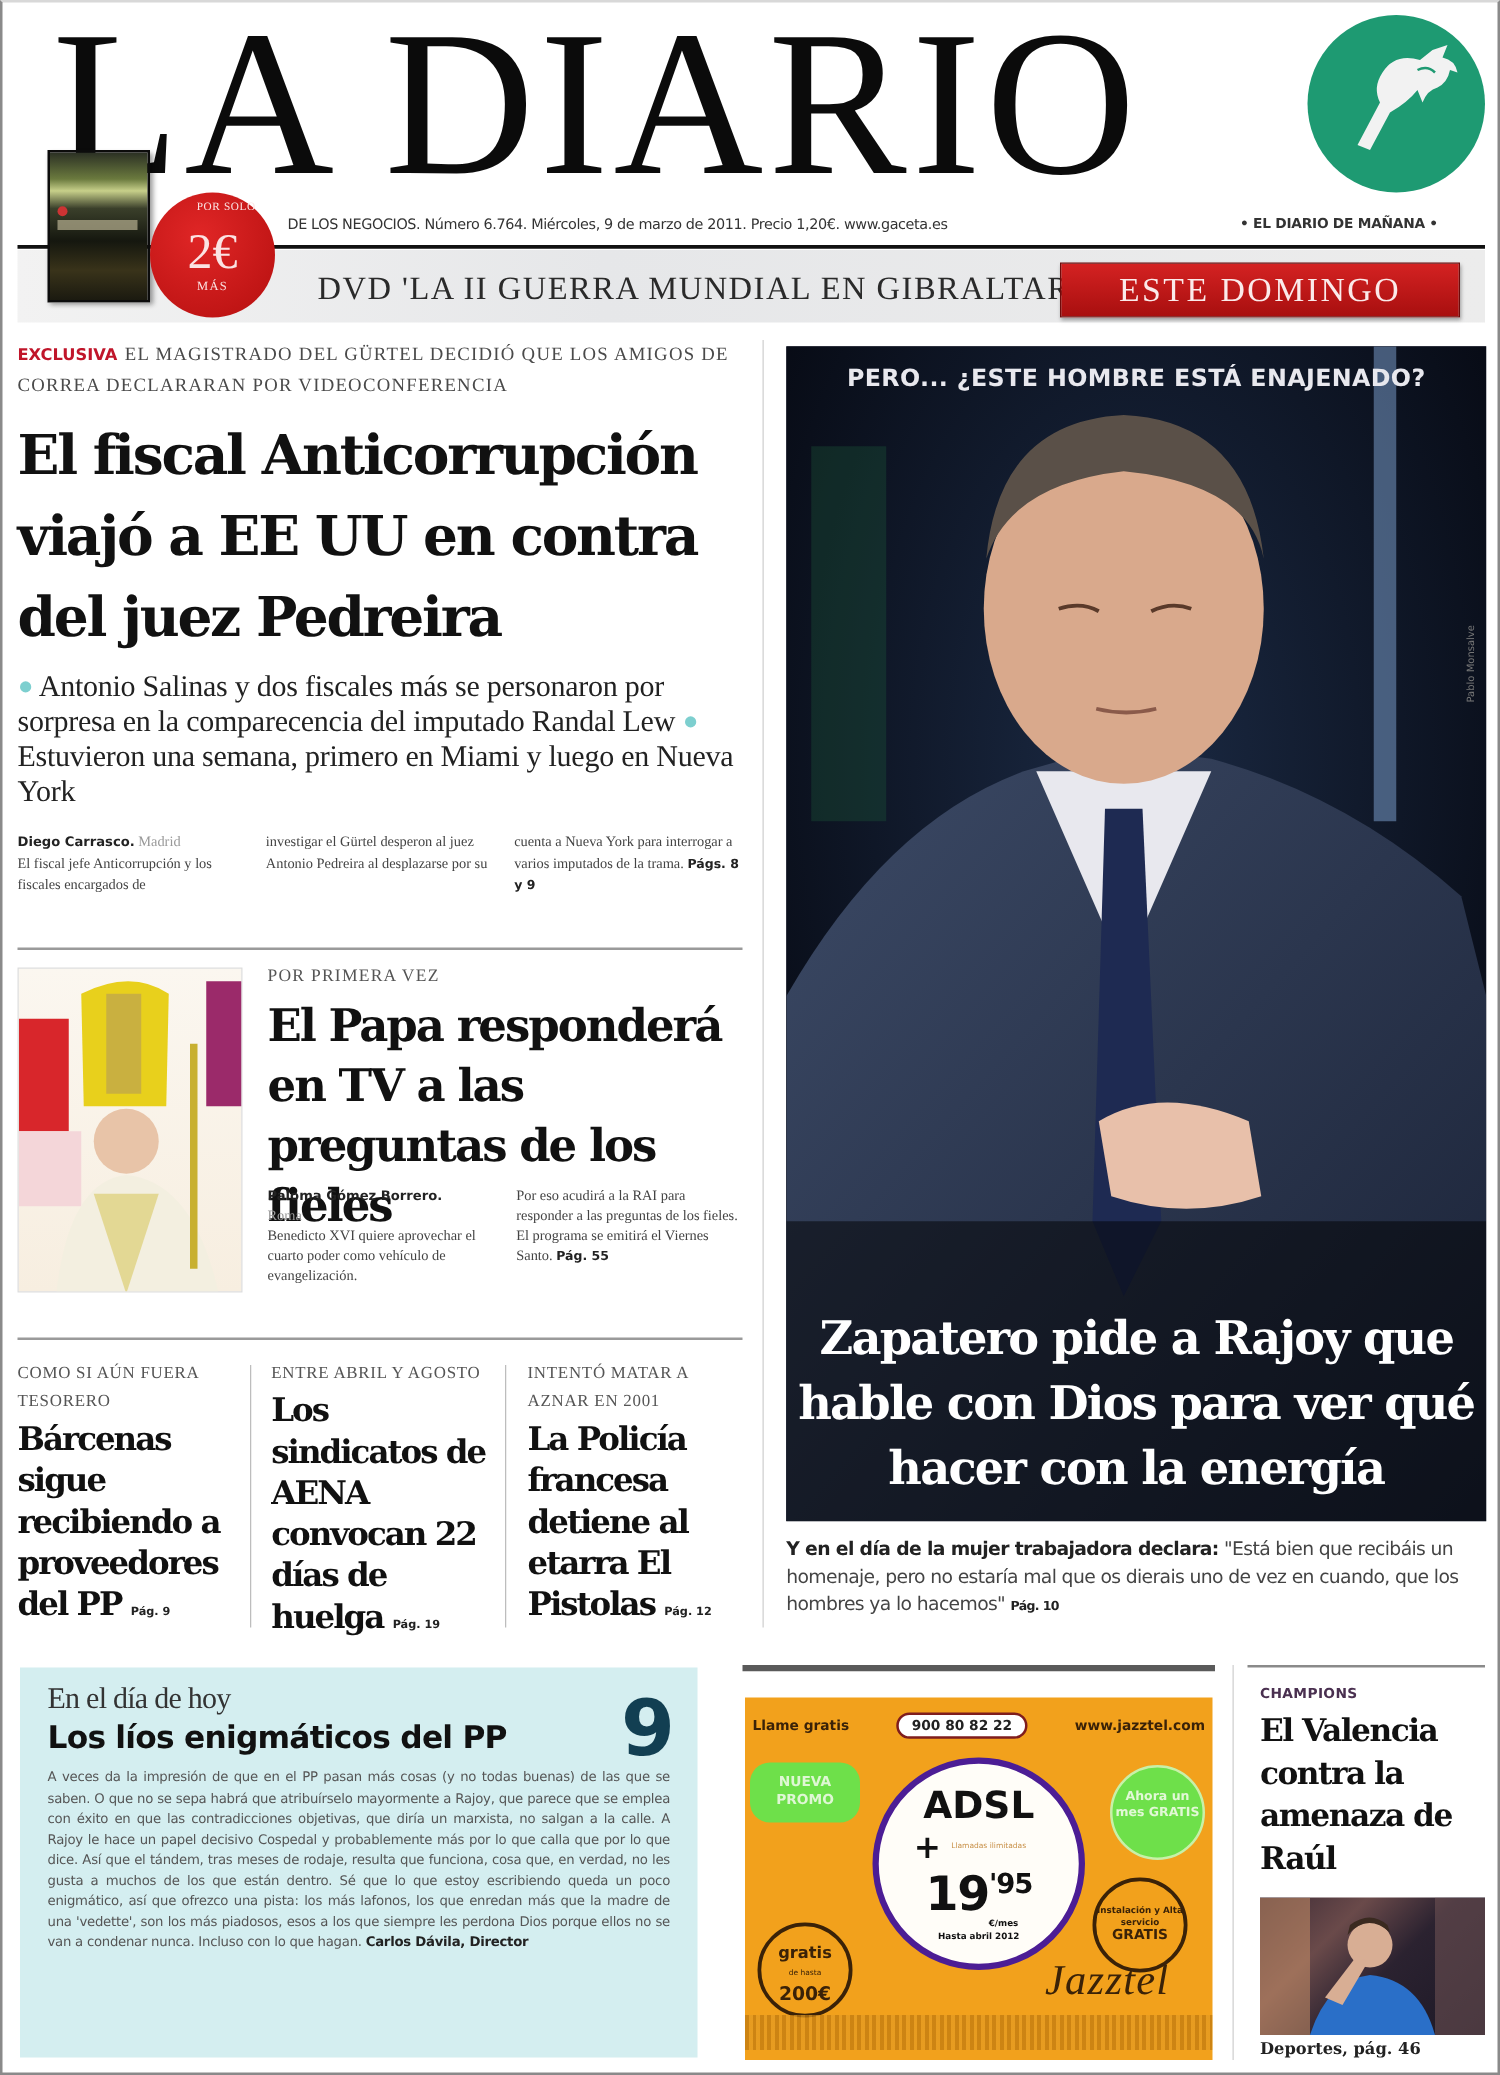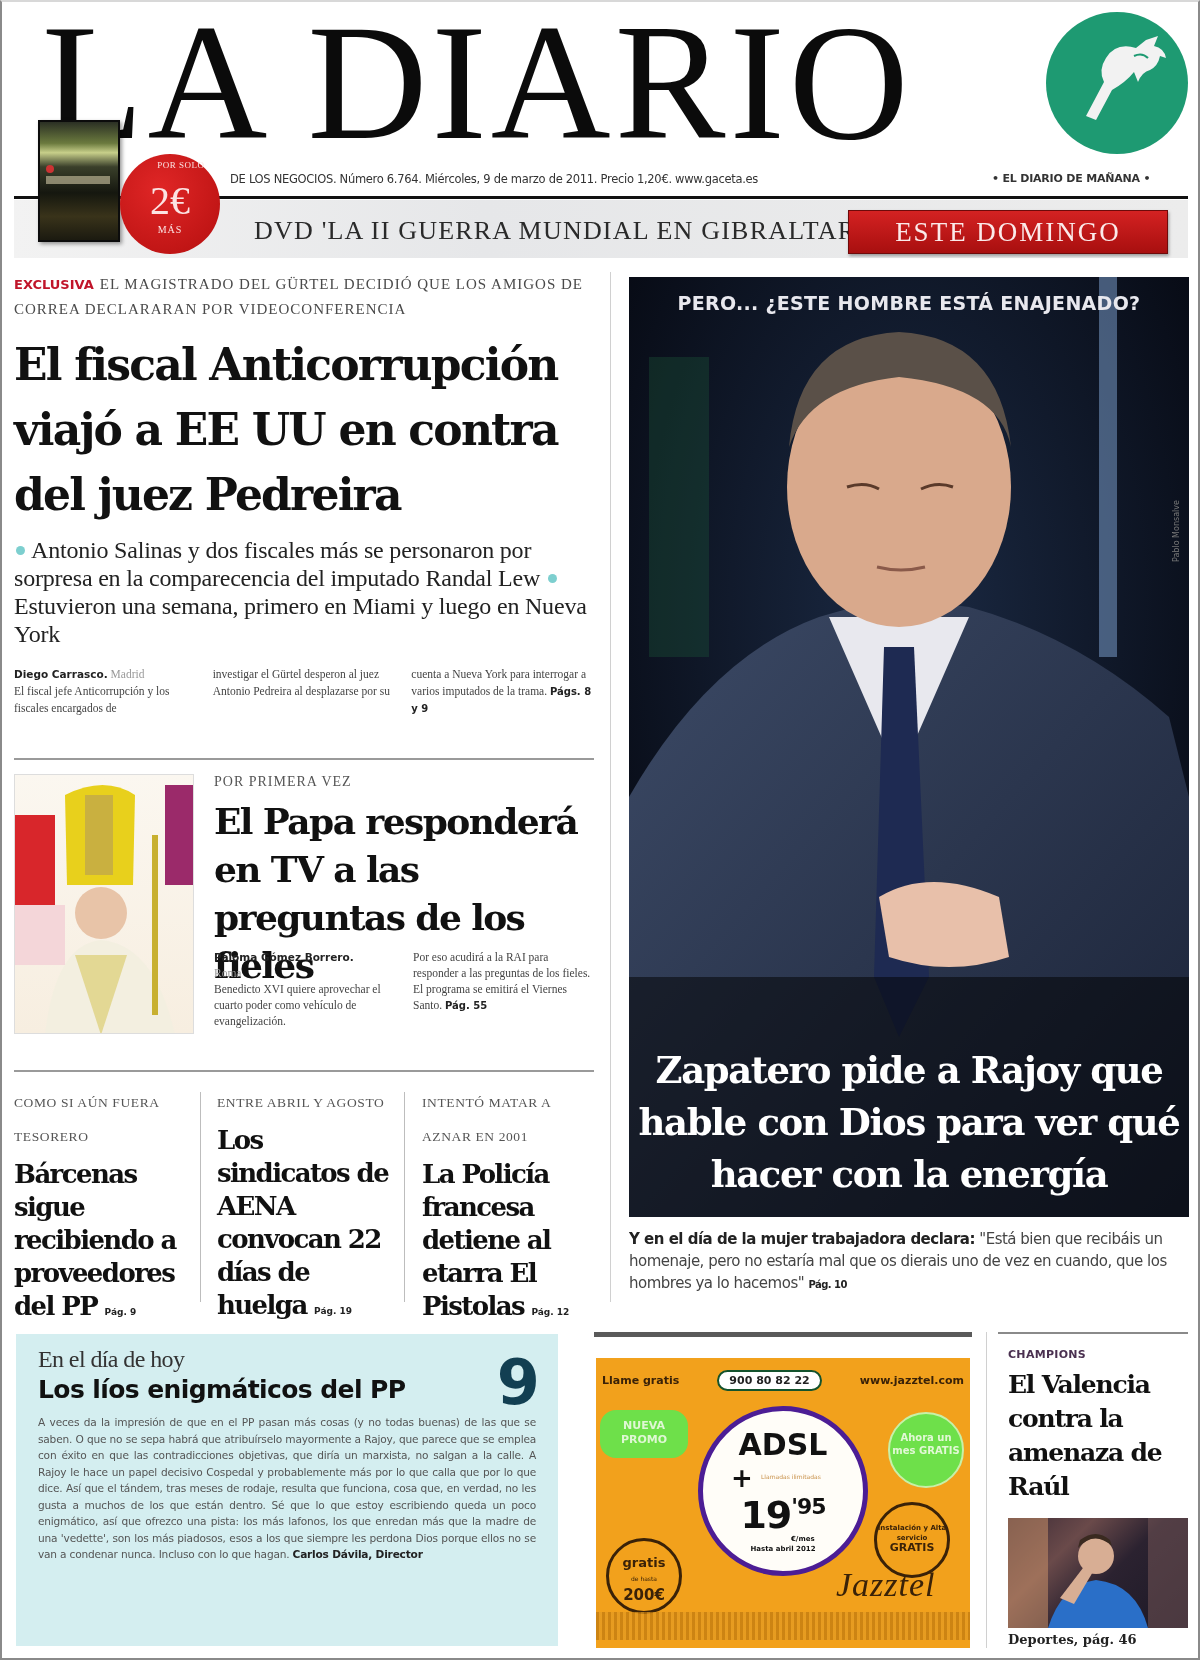--- a/index.html
+++ b/index.html
@@ -42,21 +42,21 @@
   .pageref { font-family: "DejaVu Sans", sans-serif; font-weight: bold; color: #222; font-size: 10px; }
 
   
   .papa-photo { left: 12px; top: 772px; width: 180px; height: 260px; overflow: hidden; border: 1px solid #ddd; background: linear-gradient(180deg,#fbf7f0 0%,#f7eee0 100%); }
   .papa-kicker { left: 212px; top: 772px; font-family: "Liberation Serif", serif; font-size: 14px; letter-spacing: 1px; color: #555; text-transform: uppercase; }
   .papa-headline { left: 212px; top: 795px; width: 390px; font-family: "DejaVu Serif", serif; font-weight: bold; font-size: 36px; line-height: 48px; letter-spacing: -1.6px; color: #111; }
   .papa-body { left: 212px; top: 947px; width: 380px; display: grid; grid-template-columns: 1fr 1fr; column-gap: 18px; font-family: "Liberation Serif", serif; font-size: 11.5px; line-height: 16px; color: #444; }
 
   
   .short { top: 1084px; width: 180px; }
-  .short .sk { font-family: "Liberation Serif", serif; font-size: 13.5px; line-height: 34px; letter-spacing: 0.6px; color: #555; text-transform: uppercase; }
+  .short .sk { font-family: "Liberation Serif", serif; font-size: 13.5px; line-height: 23px; letter-spacing: 0.6px; color: #555; text-transform: uppercase; }
   .short .sh { font-family: "DejaVu Serif", serif; font-weight: bold; font-size: 26px; line-height: 33px; letter-spacing: -1.6px; color: #111; margin-top: 4px; }
   .short .sh .pageref { font-size: 9px; letter-spacing: 0; }
 
   
   .main-photo { left: 627px; top: 275px; width: 560px; height: 940px; background: #0a0c1e; overflow: hidden; }
   .photo-kicker { left: 627px; top: 290px; width: 560px; text-align: center; font-family: "DejaVu Sans", sans-serif; font-weight: bold; font-size: 19px; color: #e8e8ee; letter-spacing: 0.3px; }
   .main-headline { left: 627px; top: 1042px; width: 560px; text-align: center; font-family: "DejaVu Serif", serif; font-weight: bold; font-size: 37px; line-height: 52px; letter-spacing: -1.4px; color: #fff; }
   .photo-credit { left: 1170px; top: 560px; transform: rotate(-90deg); transform-origin: left top; font-family: "DejaVu Sans", sans-serif; font-size: 8px; color: #777; white-space: nowrap; }
   .quote { left: 627px; top: 1226px; width: 560px; font-family: "DejaVu Sans", sans-serif; font-size: 15px; line-height: 22px; color: #444; letter-spacing: -0.5px; }
   .quote .lead { color: #222; font-weight: bold; }
@@ -65,21 +65,21 @@
   .editorial { left: 14px; top: 1332px; width: 542px; height: 312px; background: #d4eef0; padding: 12px 22px; }
   .ed-kicker { font-family: "Liberation Serif", serif; font-size: 24px; color: #333; letter-spacing: -0.6px; }
   .ed-title { font-family: "DejaVu Sans", sans-serif; font-weight: bold; font-size: 25px; color: #111; letter-spacing: -0.6px; margin-top: 2px; }
   .ed-num { position: absolute; right: 18px; top: 12px; font-family: "DejaVu Sans", sans-serif; font-weight: bold; font-size: 62px; color: #123f52; }
   .ed-body { margin-top: 10px; font-family: "DejaVu Sans", sans-serif; font-size: 10.6px; line-height: 16.5px; color: #555; text-align: justify; letter-spacing: -0.2px; }
   .ed-body .sig { font-weight: bold; color: #222; }
 
   .ad-rule { left: 592px; top: 1330px; width: 378px; height: 5px; background: #5a5a5a; }
   .ad { left: 594px; top: 1356px; width: 374px; height: 290px; background: #f2a11c; overflow: hidden; }
   .ad-phone-row { position: absolute; left: 6px; top: 12px; width: 362px; display: flex; align-items: center; justify-content: space-between; font-family: "DejaVu Sans", sans-serif; font-weight: bold; font-size: 11px; color: #3a2208; }
-  .ad-phone { background: #fff; border: 2px solid #14532d; border-radius: 12px; padding: 2px 10px; font-size: 11px; color: #222; }
+  .ad-phone { background: #fff; border: 2px solid #7f1d1d; border-radius: 12px; padding: 2px 10px; font-size: 11px; color: #222; }
   .ad-pill { position: absolute; left: 4px; top: 52px; width: 88px; height: 48px; background: #6ee04a; border-radius: 16px; color: #dff7d4; font-family: "DejaVu Sans", sans-serif; font-weight: bold; font-size: 11px; text-align: center; padding-top: 9px; line-height: 14px; }
   .ad-green { position: absolute; left: 292px; top: 54px; width: 76px; height: 76px; border-radius: 50%; background: #6ee04a; border: 2px solid #c8f0a8; color: #e2f8d6; font-family: "DejaVu Sans", sans-serif; font-weight: bold; font-size: 10px; text-align: center; padding-top: 17px; line-height: 13px; }
   .ad-main-circle { position: absolute; left: 102px; top: 48px; width: 170px; height: 170px; border-radius: 50%; background: #fffdf8; border: 5px solid #4c1d95; text-align: center; font-family: "DejaVu Sans", sans-serif; font-weight: bold; color: #111; }
   .ad-adsl { position: absolute; left: 0; width: 160px; top: 16px; font-size: 30px; }
   .ad-plus { position: absolute; left: 28px; top: 52px; font-size: 26px; }
   .ad-plus-note { position: absolute; left: 58px; top: 62px; width: 80px; font-size: 6px; font-weight: normal; color: #c89048; line-height: 8px; text-align: left; }
   .ad-price { position: absolute; left: 0; width: 160px; top: 82px; font-size: 38px; letter-spacing: -1px; }
   .ad-price sup { font-size: 22px; }
   .ad-unit { position: absolute; left: 88px; top: 124px; font-size: 7px; }
   .ad-until { position: absolute; left: 0; width: 160px; top: 134px; font-size: 7px; }

